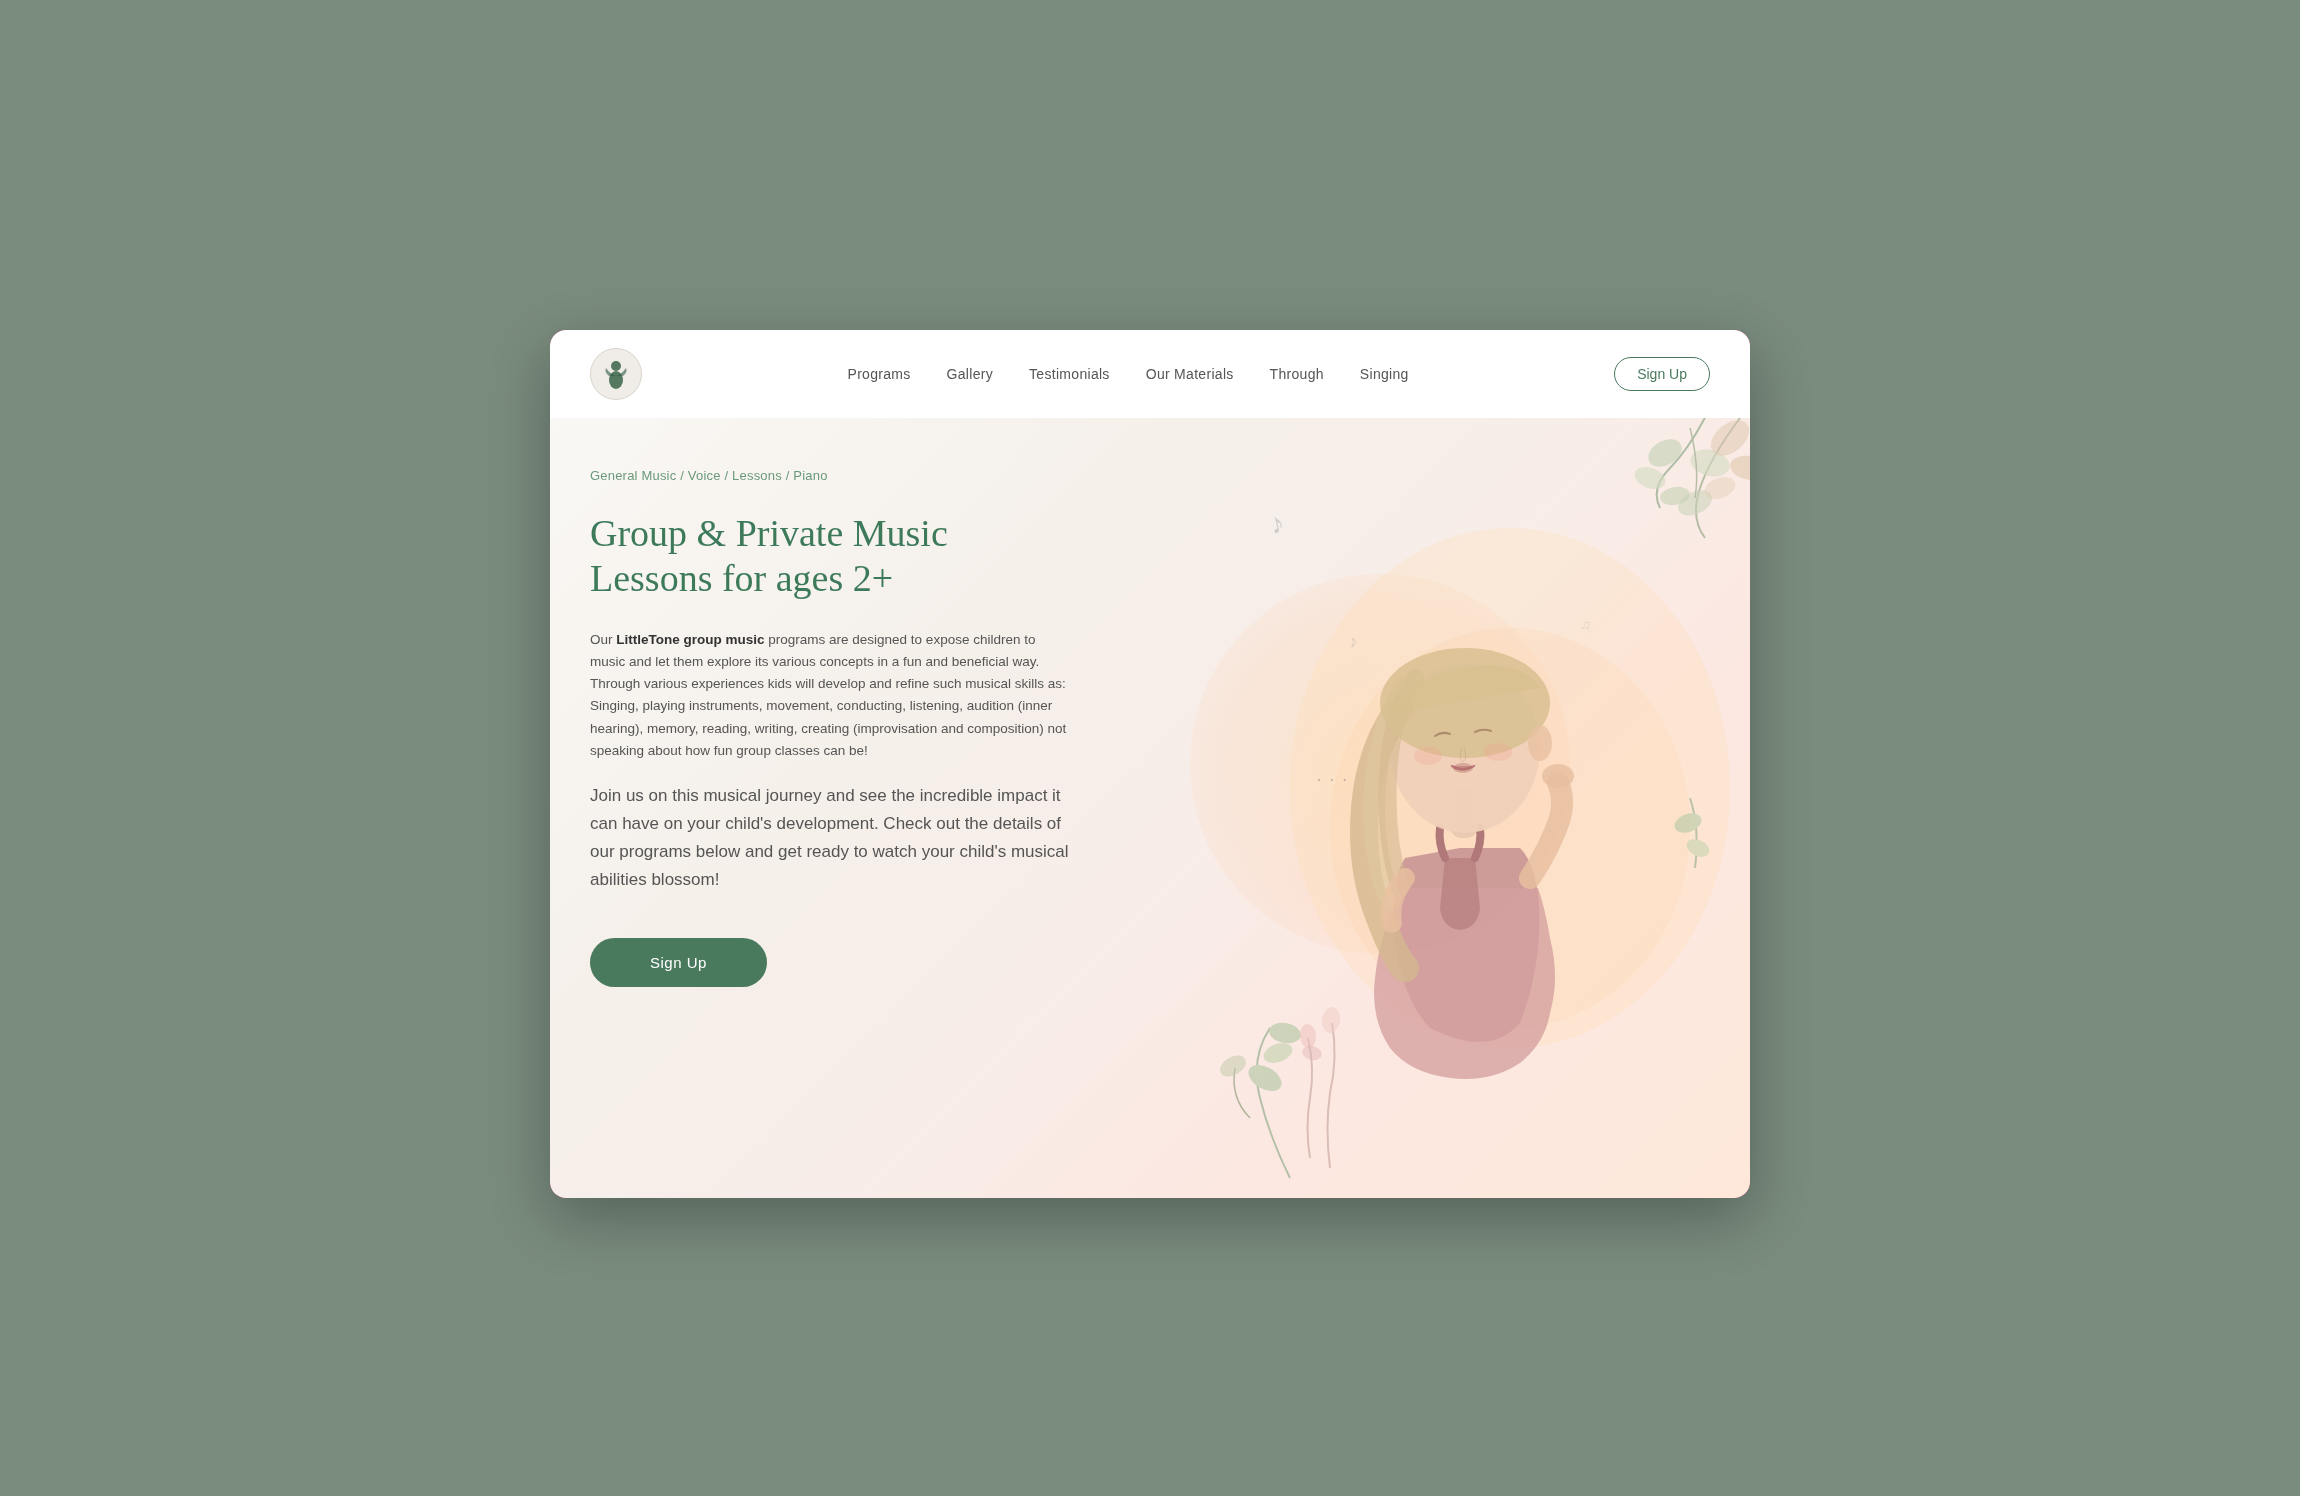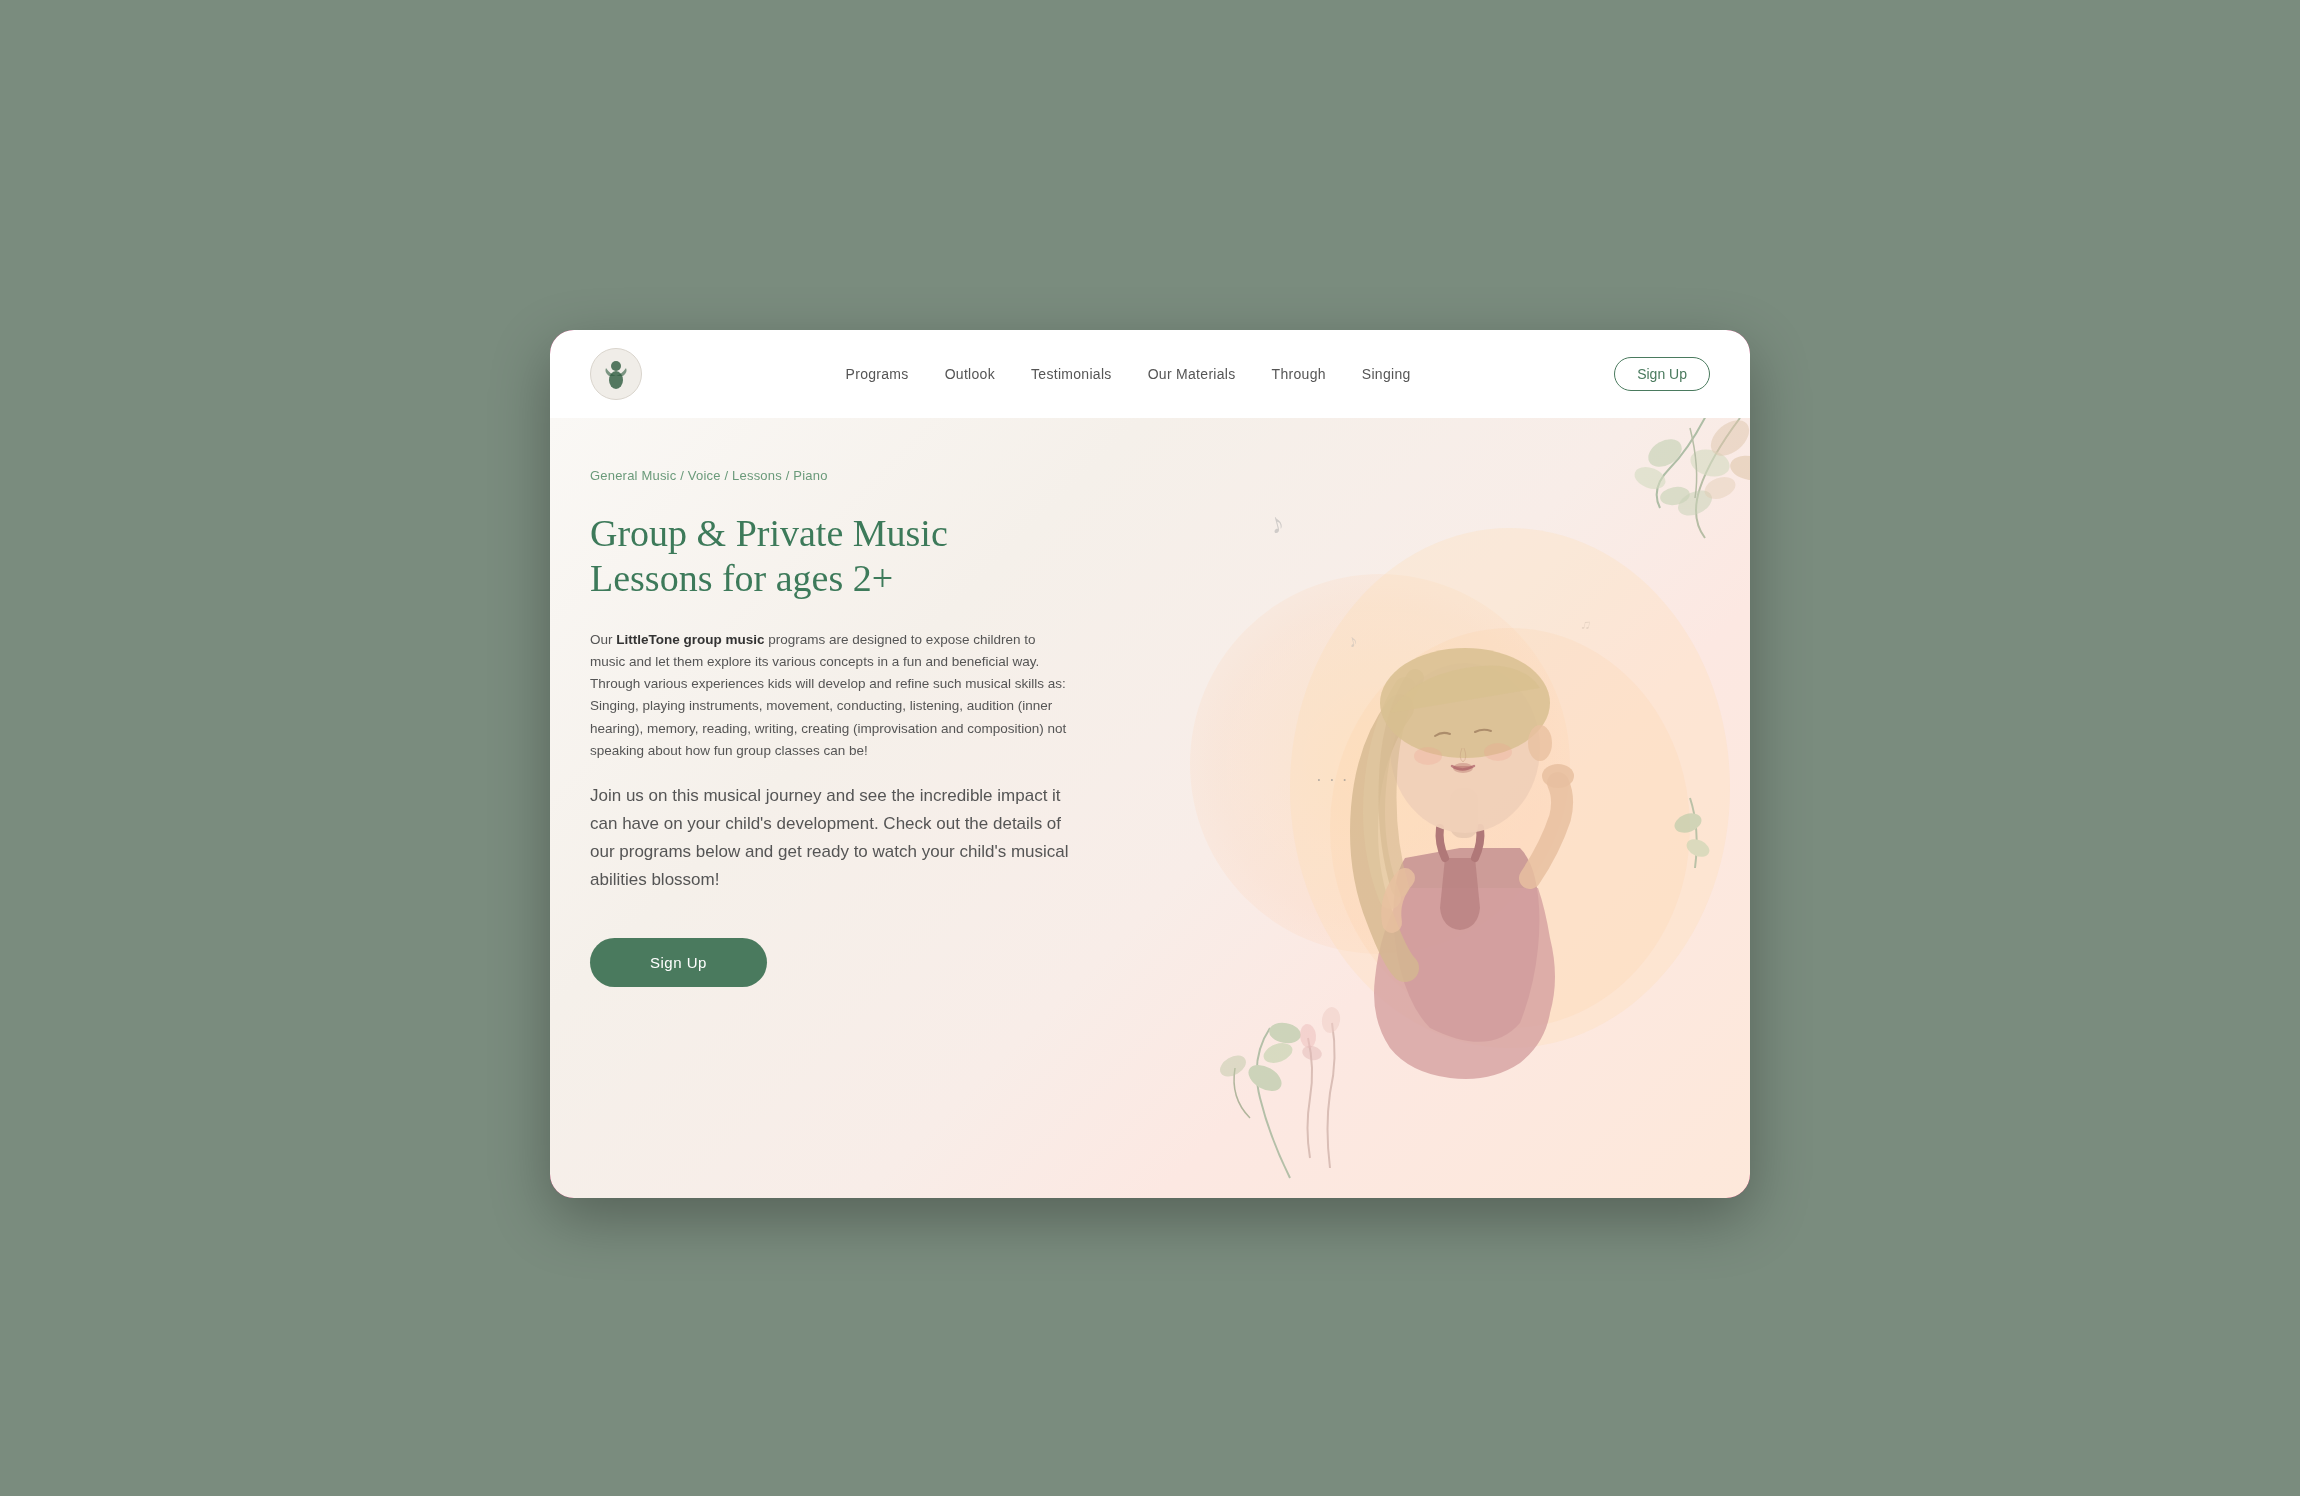--- a/index.html
+++ b/index.html
@@ -9,21 +9,21 @@
       display: flex;
       align-items: center;
       justify-content: center;
       min-height: 100vh;
       font-family: 'Georgia', serif;
     }
 
     .browser-window {
       width: 1200px;
       background: #be185d;
-      border-radius: 24px;
+      border-radius: 16px;
       overflow: hidden;
       box-shadow: 0 20px 60px rgba(0,0,0,0.3);
       margin-top: 32px;
     }
 
     
     nav {
       display: flex;
       align-items: center;
       justify-content: space-between;
@@ -230,21 +230,21 @@
           <path d="M25 20 Q30 16 28 12 Q24 18 18 20" fill="#2d5a3d" opacity="0.6"></path>
         </svg>
       </div>
     </div>
 
     <ul class="nav-links">
       <li>
         <a href="#">Programs</a>
       </li>
       <li>
-        <a href="#">Outlook</a>
+        <a href="#">Gallery</a>
       </li>
       <li>
         <a href="#">Testimonials</a>
       </li>
       <li>
         <a href="#">Our Materials</a>
       </li>
       <li>
         <a href="#">Through</a>
       </li>

